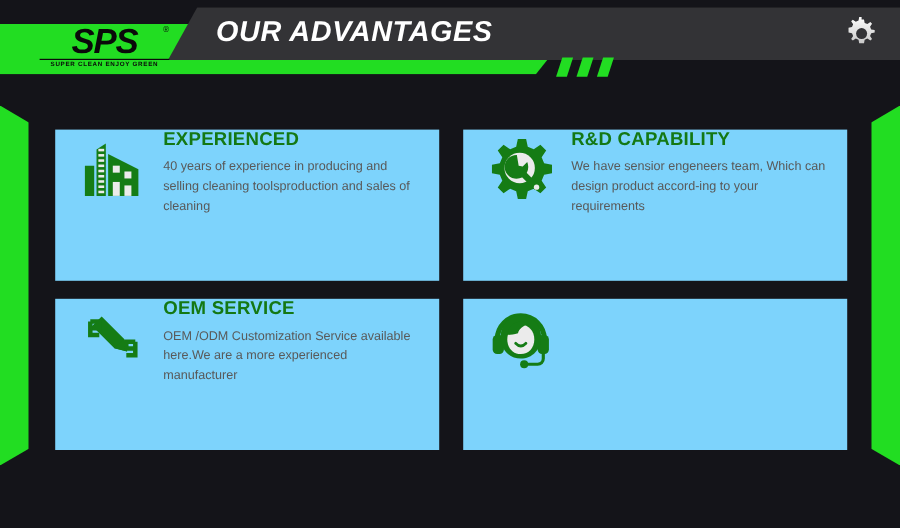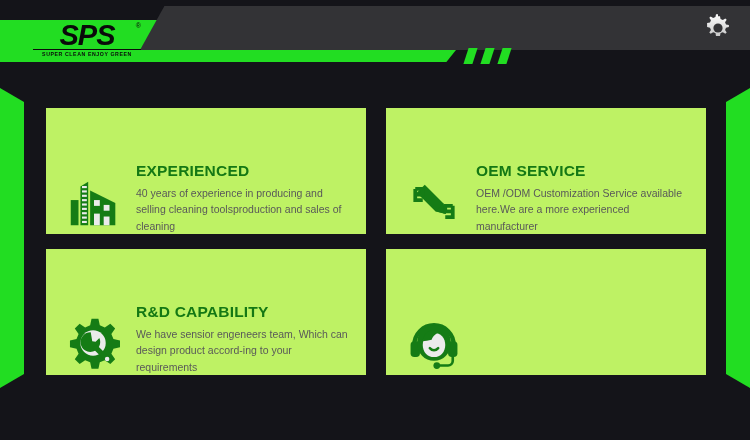--- a/index.html
+++ b/index.html
@@ -149,23 +149,23 @@
     top: 108px;
     width: 660px;
     display: grid;
     grid-template-columns: 320px 320px;
     grid-template-rows: 126px 126px;
     column-gap: 20px;
     row-gap: 15px;
   }
 
   .card {
-    background: #bef264;
+    background: #7dd3fc;
     display: flex;
-    align-items: flex-end;
+    align-items: flex-start;
     padding: 0 12px 0 16px;
   }
 
   .card-icon {
     flex: 0 0 64px;
     width: 64px;
     height: 64px;
     display: flex;
     align-items: center;
     justify-content: center;
@@ -202,20 +202,21 @@
     <div class="green-band"></div>
 
     <div class="title-bar"></div>
 
     <div class="logo-wrap">
       <div class="logo-main">SPS</div>
       <div class="logo-reg">®</div>
       <div class="logo-sub">SUPER  CLEAN  ENJOY  GREEN</div>
     </div>
 
+    <div class="title-text">OUR ADVANTAGES</div>
 
     <div class="stripes">
       <div class="stripe s1"></div>
       <div class="stripe s2"></div>
       <div class="stripe s3"></div>
     </div>
 
     <div class="gear-icon">
       <svg viewBox="0 0 32 32" width="32" height="32" aria-hidden="true">
         <defs>
@@ -262,57 +263,57 @@
       </div>
       <div class="card-body">
         <div class="card-title">EXPERIENCED</div>
         <div class="card-desc">40 years of experience in producing and selling cleaning toolsproduction and sales of cleaning</div>
       </div>
     </div>
 
     <div class="card">
       <div class="card-icon">
         <svg viewBox="0 0 64 64" width="60" height="60" aria-hidden="true">
+          <path fill="#157c15" d="M30 6 L38 6 L39.6 13.6 L45.4 16 L51.8 11.6 L57.4 17.2 L53 23.6 L55.4 29.4 L63 31 L63 39 L55.4 40.6 L53 46.4 L57.4 52.8 L51.8 58.4 L45.4 54 L39.6 56.4 L38 64 L30 64 L28.4 56.4 L22.6 54 L16.2 58.4 L10.6 52.8 L15 46.4 L12.6 40.6 L5 39 L5 31 L12.6 29.4 L15 23.6 L10.6 17.2 L16.2 11.6 L22.6 16 L28.4 13.6 Z" transform="translate(-1 -3) scale(0.92) translate(3 4)"></path>
+          <circle cx="31" cy="32" r="13.5" fill="#ebebeb"></circle>
+          <g fill="#157c15">
+            <path d="M28.5 20.5 a10.5 10.5 0 1 0 9.2 6.2 l-4.0 4.0 -3.6 -0.6 -0.6 -3.6 Z"></path>
+            <path d="M34.5 33.5 L48 47 a3 3 0 0 1 -4 4 L30.5 37.5 Z"></path>
+          </g>
+          <circle cx="46" cy="49" r="2.4" fill="#ebebeb"></circle>
+        </svg>
+      </div>
+      <div class="card-body">
+        <div class="card-title">R&amp;D CAPABILITY</div>
+        <div class="card-desc">We have sensior engeneers team, Which can design product accord-ing to your requirements</div>
+      </div>
+    </div>
+
+    <div class="card">
+      <div class="card-icon">
+        <svg viewBox="0 0 64 64" width="60" height="60" aria-hidden="true">
           <g transform="rotate(-45 32 32)">
             <g fill="#157c15">
               <path d="M26 12 L38 12 L38 40 L32 50 L26 40 Z"></path>
             </g>
             <path fill="#157c15" d="M26 40 L38 40 L32 50 Z"></path>
           </g>
           <g fill="none" stroke="#157c15" stroke-width="4">
             <path d="M12 18 L20 18 L20 24 L12 24"></path>
             <path d="M12 18 L12 30 L20 30"></path>
           </g>
           <g fill="none" stroke="#157c15" stroke-width="4">
             <path d="M52 36 L44 36 L44 42 L52 42"></path>
             <path d="M52 36 L52 48 L44 48"></path>
           </g>
         </svg>
       </div>
       <div class="card-body">
         <div class="card-title">OEM SERVICE</div>
         <div class="card-desc">OEM /ODM Customization Service available here.We are a more experienced manufacturer</div>
-      </div>
-    </div>
-
-    <div class="card">
-      <div class="card-icon">
-        <svg viewBox="0 0 64 64" width="60" height="60" aria-hidden="true">
-          <path fill="#157c15" d="M30 6 L38 6 L39.6 13.6 L45.4 16 L51.8 11.6 L57.4 17.2 L53 23.6 L55.4 29.4 L63 31 L63 39 L55.4 40.6 L53 46.4 L57.4 52.8 L51.8 58.4 L45.4 54 L39.6 56.4 L38 64 L30 64 L28.4 56.4 L22.6 54 L16.2 58.4 L10.6 52.8 L15 46.4 L12.6 40.6 L5 39 L5 31 L12.6 29.4 L15 23.6 L10.6 17.2 L16.2 11.6 L22.6 16 L28.4 13.6 Z" transform="translate(-1 -3) scale(0.92) translate(3 4)"></path>
-          <circle cx="31" cy="32" r="13.5" fill="#ebebeb"></circle>
-          <g fill="#157c15">
-            <path d="M28.5 20.5 a10.5 10.5 0 1 0 9.2 6.2 l-4.0 4.0 -3.6 -0.6 -0.6 -3.6 Z"></path>
-            <path d="M34.5 33.5 L48 47 a3 3 0 0 1 -4 4 L30.5 37.5 Z"></path>
-          </g>
-          <circle cx="46" cy="49" r="2.4" fill="#ebebeb"></circle>
-        </svg>
-      </div>
-      <div class="card-body">
-        <div class="card-title">R&amp;D CAPABILITY</div>
-        <div class="card-desc">We have sensior engeneers team, Which can design product accord-ing to your requirements</div>
       </div>
     </div>
 
     <div class="card">
       <div class="card-icon">
         <svg viewBox="0 0 64 64" width="60" height="60" aria-hidden="true">
           <path fill="none" stroke="#157c15" stroke-width="4.5" d="M11 34 a21 21 0 0 1 42 0"></path>
           <rect x="7" y="30" width="10" height="17" rx="4" fill="#157c15"></rect>
           <rect x="47" y="30" width="10" height="17" rx="4" fill="#157c15"></rect>
           <path fill="#157c15" d="M32 13 c-11 0 -18 8 -18 19 c0 11 8 19 18 19 c10 0 18 -8 18 -19 c0 -11 -7 -19 -18 -19 Z"></path>

